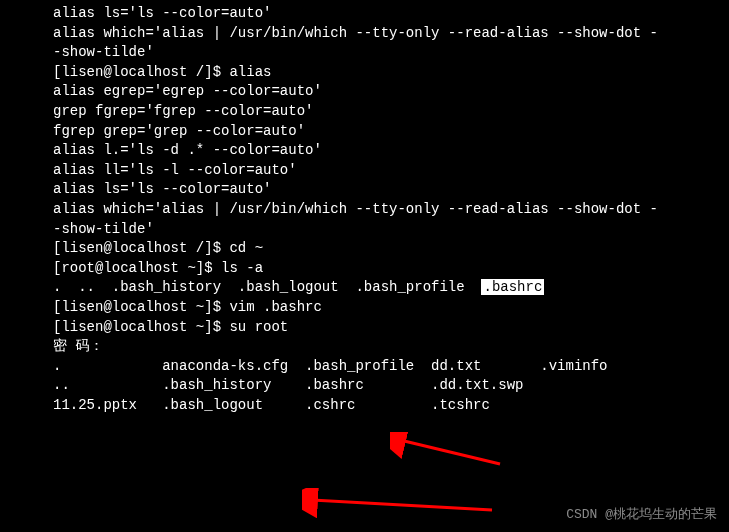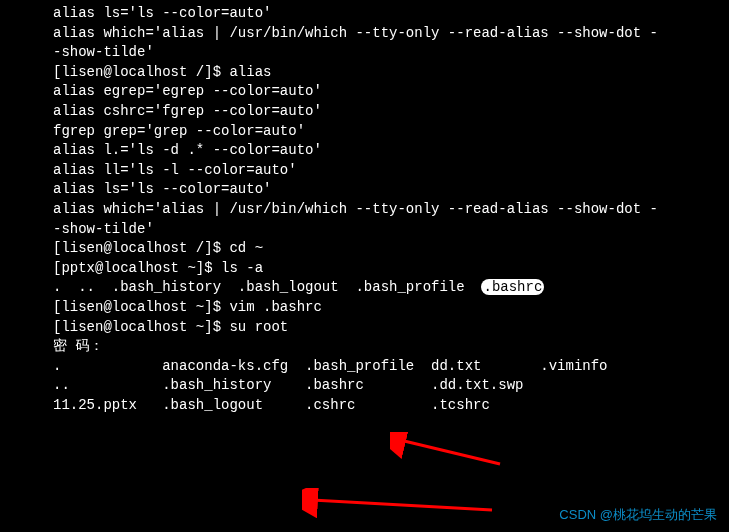--- a/index.html
+++ b/index.html
@@ -13,62 +13,61 @@
       width: 729px;
       height: 532px;
       overflow: hidden;
       position: relative;
     }
     .line { white-space: pre; margin-left: 45px; }
     .highlight {
       background: #fff;
       color: #000;
       padding: 0 2px;
-      border-radius: 8px;
     }
     .cursor {
       background: #00c800;
       display: inline-block;
       width: 9px;
       height: 16px;
       vertical-align: text-bottom;
     }
     .watermark {
       position: absolute;
       bottom: 8px;
       right: 12px;
-      color: #0ea5e9;
+      color: #a3a3a3;
       font-size: 13px;
-      font-family: Liberation Sans, sans-serif;
+      font-family: Liberation Mono, monospace;
       opacity: 0.85;
     }
     .arrow {
       position: absolute;
       pointer-events: none;
     }
     .arrow svg { display: block; }
   </style>
 </head>
 <body>
 
 <div id="terminal">
     <div class="line">alias ls='ls --color=auto'</div>
     <div class="line">alias which='alias | /usr/bin/which --tty-only --read-alias --show-dot -</div>
     <div class="line">-show-tilde'</div>
     <div class="line">[lisen@localhost /]$ alias</div>
     <div class="line">alias egrep='egrep --color=auto'</div>
-    <div class="line">alias cshrc='fgrep --color=auto'</div>
+    <div class="line">grep fgrep='fgrep --color=auto'</div>
     <div class="line">fgrep grep='grep --color=auto'</div>
     <div class="line">alias l.='ls -d .* --color=auto'</div>
     <div class="line">alias ll='ls -l --color=auto'</div>
     <div class="line">alias ls='ls --color=auto'</div>
     <div class="line">alias which='alias | /usr/bin/which --tty-only --read-alias --show-dot -</div>
     <div class="line">-show-tilde'</div>
     <div class="line">[lisen@localhost /]$ cd ~</div>
-    <div class="line">[pptx@localhost ~]$ ls -a</div>
+    <div class="line">[root@localhost ~]$ ls -a</div>
     <div class="line">.  ..  .bash_history  .bash_logout  .bash_profile  <span class="highlight">.bashrc</span></div>
     <div class="line">[lisen@localhost ~]$ vim .bashrc</div>
     <div class="line">[lisen@localhost ~]$ su root</div>
     <div class="line">密 码：</div>
     <div class="line">.            anaconda-ks.cfg  .bash_profile  dd.txt       .viminfo</div>
     <div class="line">..           .bash_history    .bashrc        .dd.txt.swp</div>
     <div class="line">11.25.pptx   .bash_logout     .cshrc         .tcshrc</div>
   </div>
 
 <div class="arrow" style="left:390px; top:432px;">

